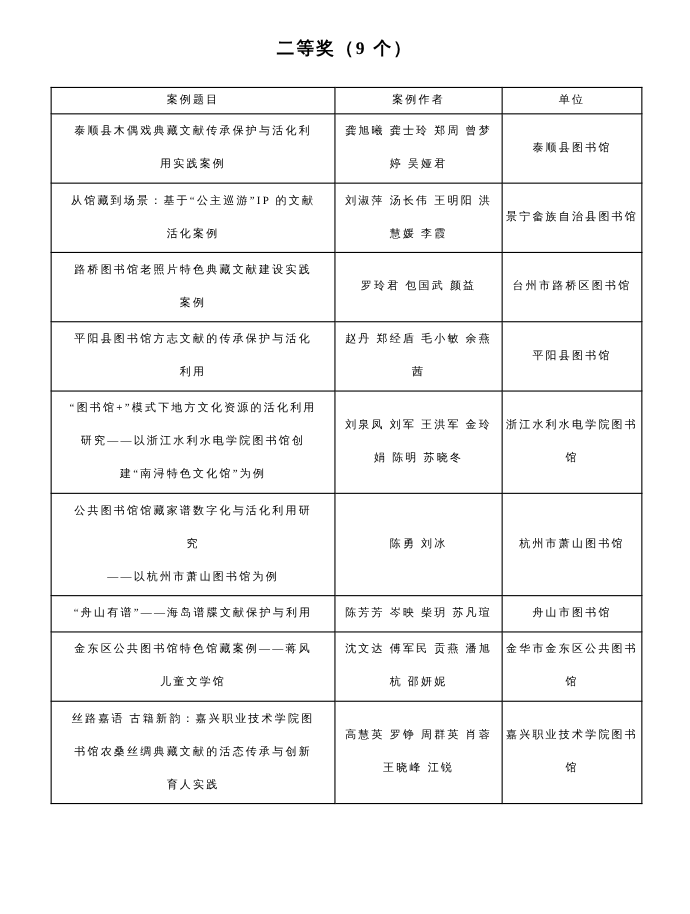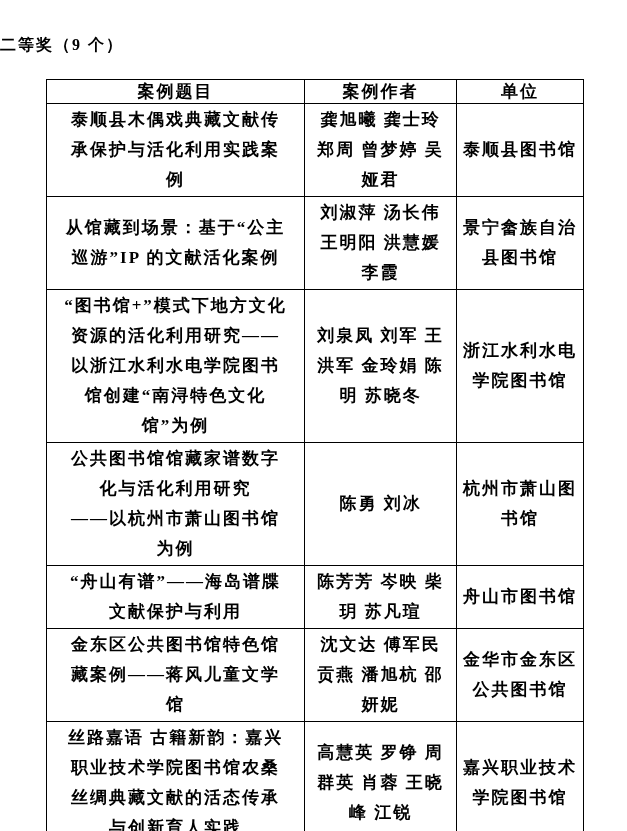--- a/index.html
+++ b/index.html
@@ -14,42 +14,42 @@
   }
   .page {
     width: 627px;
     height: 831px;
     background: #ffffff;
     position: relative;
   }
   .page-title {
     margin-top: 34px;
     margin-bottom: 0;
-    text-align: left;
+    text-align: center;
     font-size: 16px;
     font-weight: bold;
     letter-spacing: 2px;
     line-height: 22px;
   }
   table.award-table {
     border-collapse: collapse;
     table-layout: fixed;
     margin-left: 46px;
     margin-top: 23px;
     width: 537px;
   }
   .award-table col.c1 { width: 258px; }
   .award-table col.c2 { width: 152px; }
   .award-table col.c3 { width: 127px; }
   .award-table th, .award-table td {
     border: 1px solid #000000;
     text-align: center;
     vertical-align: middle;
-    font-size: 17px;
-    font-weight: bold;
+    font-size: 10px;
+    font-weight: normal;
     letter-spacing: 2px;
     word-break: break-all;
   }
   .award-table th {
     height: 23px;
     line-height: 21px;
     padding: 0 2px;
   }
   .award-table td {
     line-height: 30px;
@@ -89,21 +89,35 @@
     </tr>
 
     <tr>
       <td class="title-cell">
             <div class="title-line">从馆藏到场景：基于“公主巡游”IP 的文献活化案例</div>
           </td>
       <td class="authors-cell">刘淑萍 汤长伟 王明阳 洪慧媛 李霞</td>
       <td class="org-cell">景宁畲族自治县图书馆</td>
     </tr>
 
+    <tr>
+      <td class="title-cell">
+            <div class="title-line">路桥图书馆老照片特色典藏文献建设实践案例</div>
+          </td>
+      <td class="authors-cell">罗玲君 包国武 颜益</td>
+      <td class="org-cell">台州市路桥区图书馆</td>
+    </tr>
 
+    <tr>
+      <td class="title-cell">
+            <div class="title-line">平阳县图书馆方志文献的传承保护与活化利用</div>
+          </td>
+      <td class="authors-cell">赵丹 郑经盾 毛小敏 余燕茜</td>
+      <td class="org-cell">平阳县图书馆</td>
+    </tr>
 
     <tr>
       <td class="title-cell">
             <div class="title-line">“图书馆+”模式下地方文化资源的活化利用研究——以浙江水利水电学院图书馆创建“南浔特色文化馆”为例</div>
           </td>
       <td class="authors-cell">刘泉凤 刘军 王洪军 金玲娟 陈明 苏晓冬</td>
       <td class="org-cell">浙江水利水电学院图书馆</td>
     </tr>
 
     <tr>

